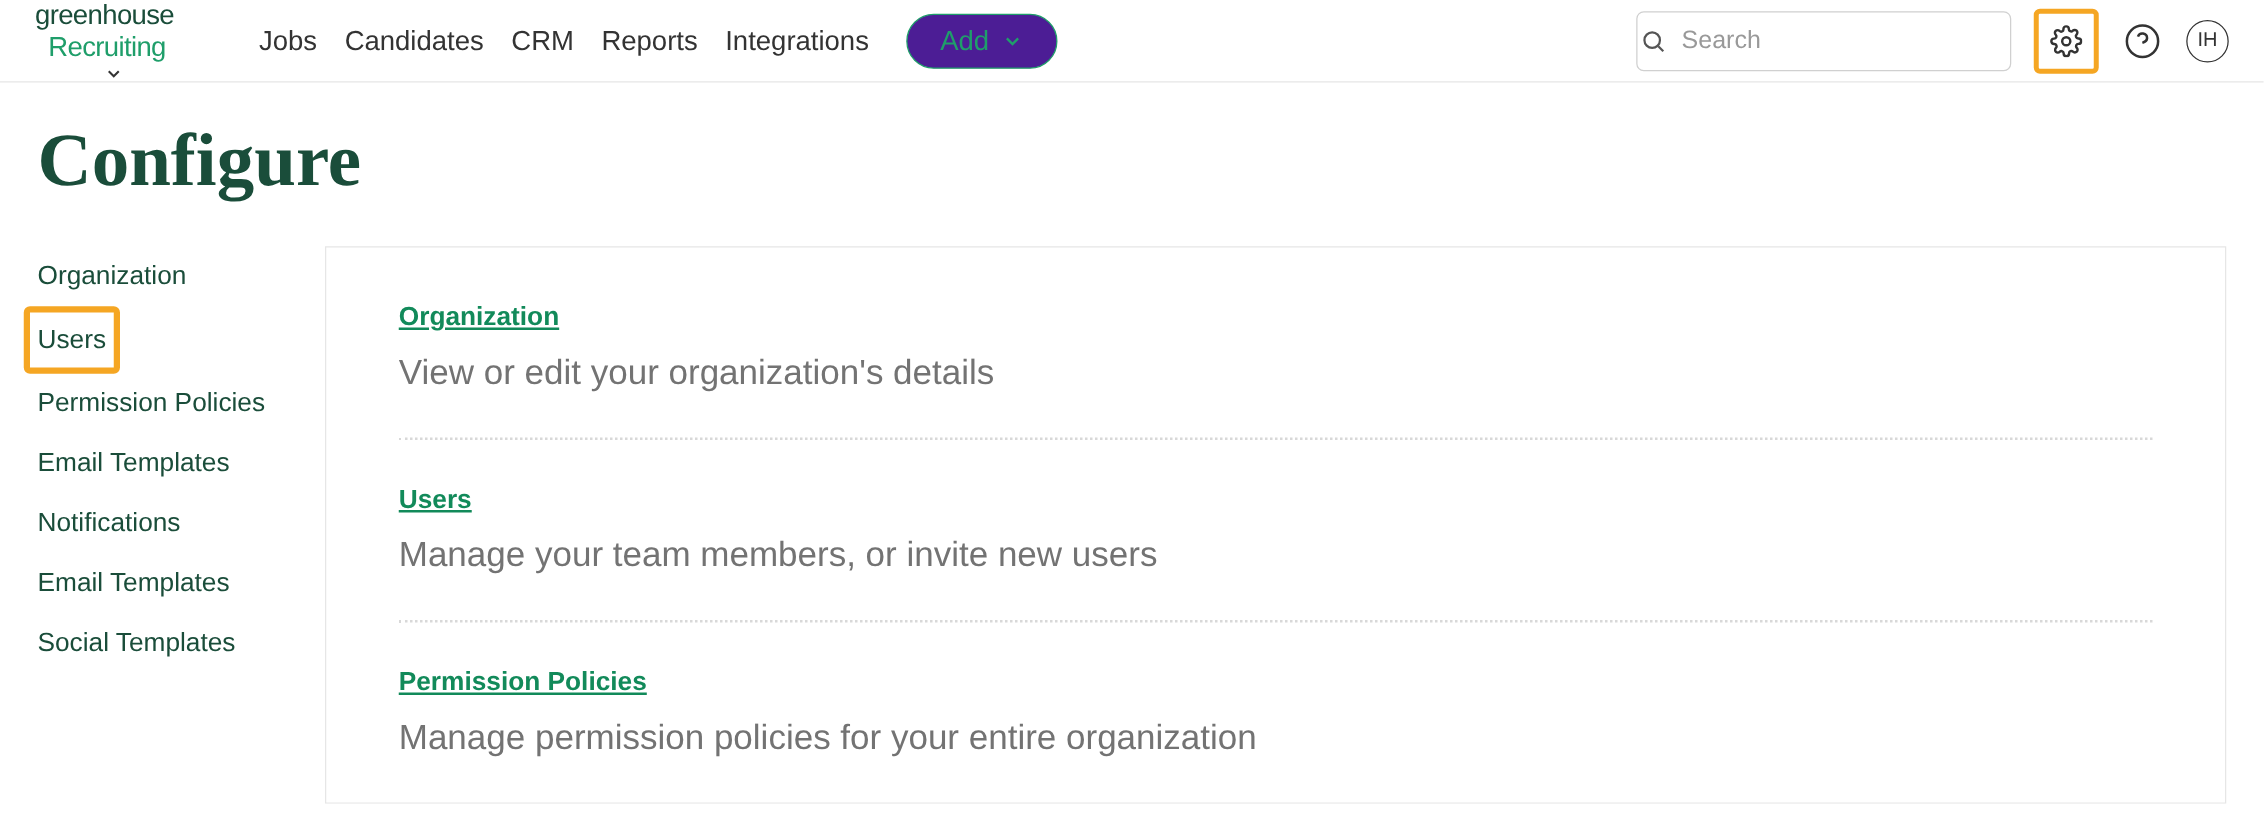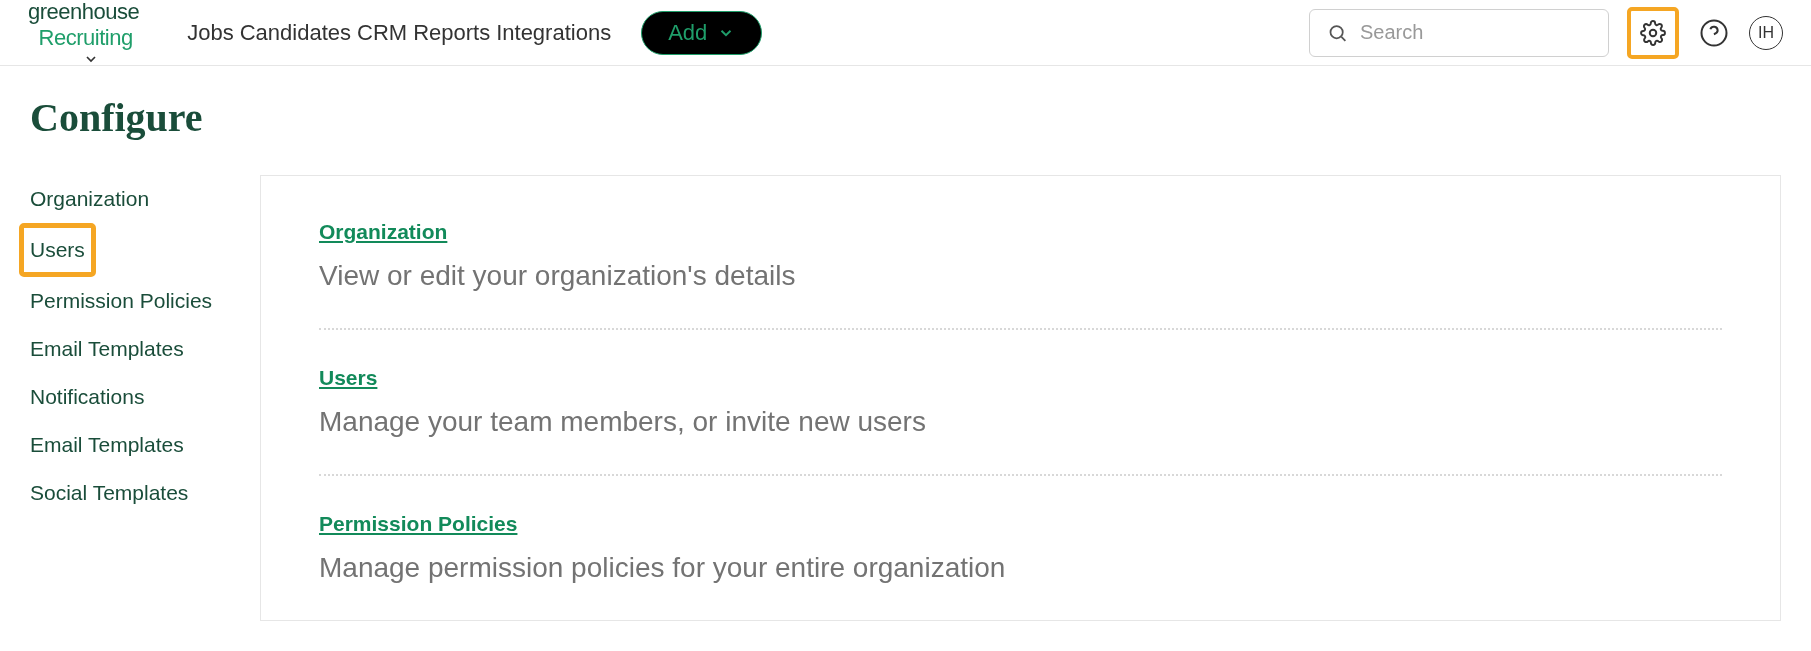--- a/index.html
+++ b/index.html
@@ -37,55 +37,55 @@
       margin-left: 4px;
       letter-spacing: -0.5px;
     }
     .logo-chevron {
       margin-left: 14px;
       width: 16px;
       height: 16px;
     }
     .nav {
       display: flex;
-      gap: 6px;
-      margin-left: 48px;
+      gap: 22px;
+      margin-left: 68px;
       align-items: flex-end;
     }
     .nav a {
       font-size: 22px;
       color: #333;
       text-decoration: none;
       cursor: pointer;
     }
     .add-btn {
       margin-left: 30px;
       border: 1.5px solid #1f9e6a;
       border-radius: 24px;
       padding: 8px 26px;
       font-size: 22px;
       color: #1f9e6a;
-      background: #000000;
+      background: #4c1d95;
       display: flex;
       align-items: center;
       gap: 10px;
       cursor: pointer;
     }
     .topbar-right {
       margin-left: auto;
       display: flex;
       align-items: center;
       gap: 18px;
     }
     .search-wrap {
       display: flex;
       align-items: center;
       border: 1.5px solid #d0d0d0;
       border-radius: 6px;
-      padding: 8px 17px;
+      padding: 8px 2px;
       width: 300px;
       height: 48px;
     }
     .search-wrap input {
       border: none;
       outline: none;
       font-size: 20px;
       color: #999;
       margin-left: 12px;
       width: 100%;
@@ -118,21 +118,21 @@
       border-radius: 50%;
       display: flex;
       align-items: center;
       justify-content: center;
       font-size: 16px;
       font-weight: 500;
       cursor: pointer;
     }
     .page-title {
       font-family: Georgia, 'Times New Roman', serif;
-      font-size: 40px;
+      font-size: 60px;
       color: #1a4d3a;
       padding: 28px 30px 14px 30px;
     }
     .content {
       display: flex;
       padding: 20px 30px 0 30px;
       justify-content: flex-end;
     }
     .sidebar {
       width: 230px;

